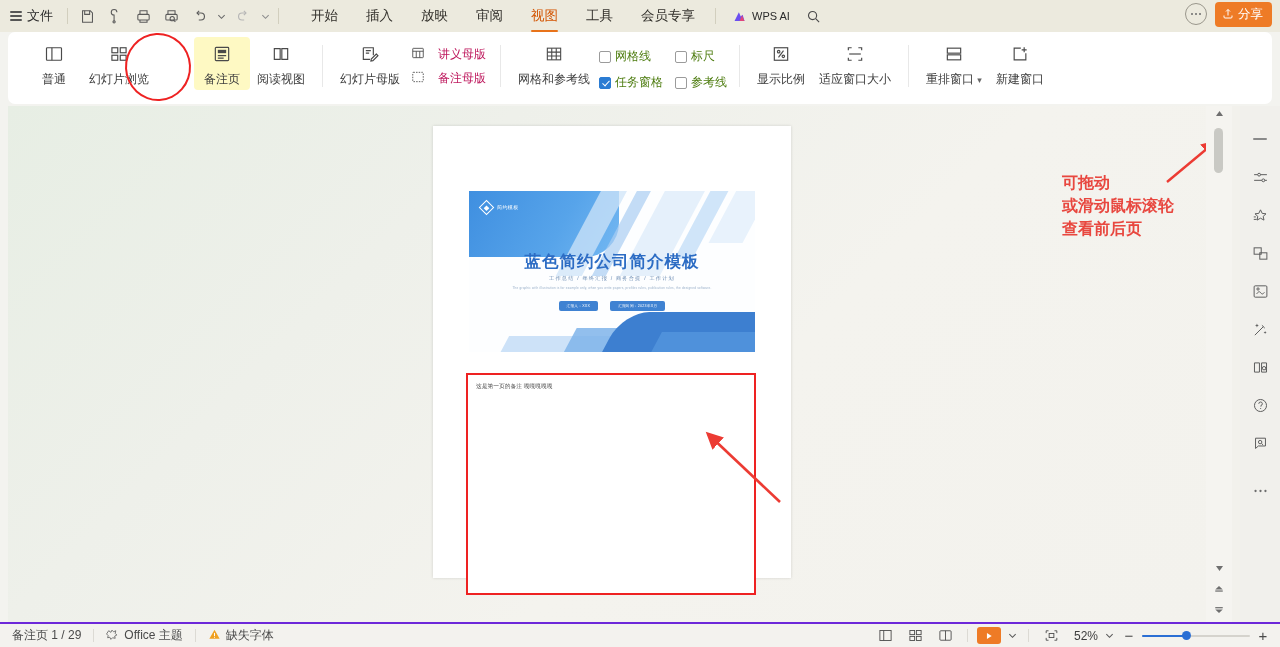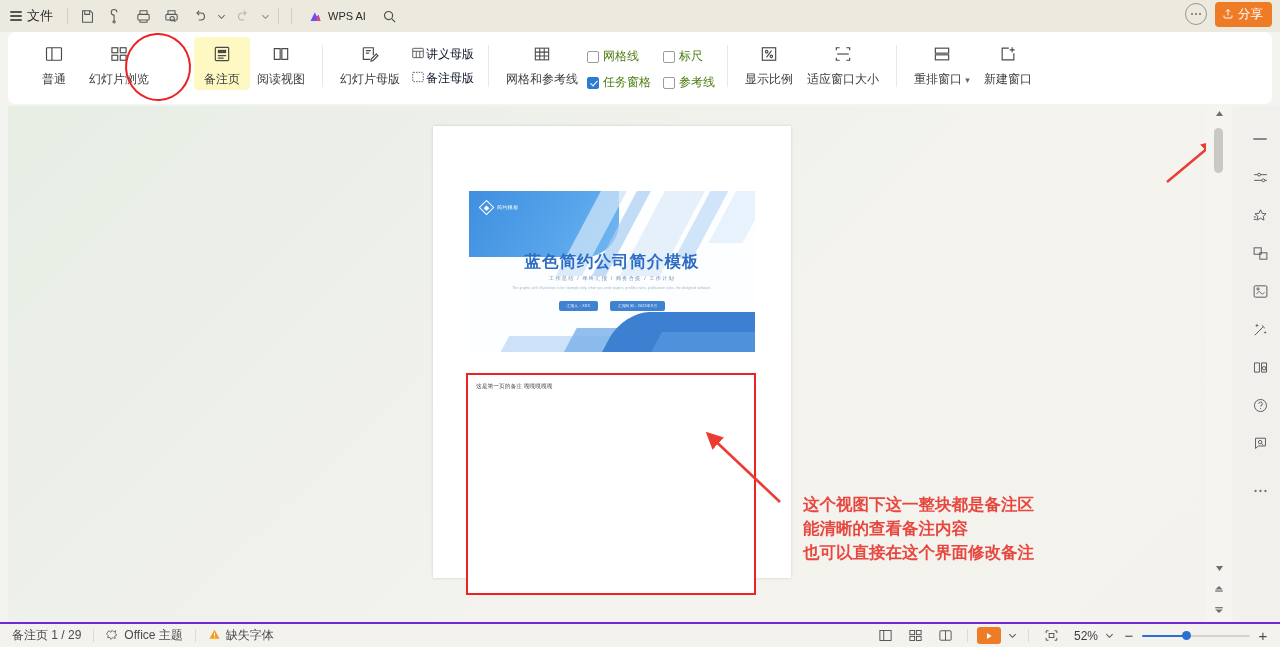--- a/index.html
+++ b/index.html
@@ -54,21 +54,21 @@
   .rsep { width:1px; height: 42px; background:#e8e8e8; margin: 8px 10px 0 10px; }
   .bigbtn {
     width: 56px; display:flex; flex-direction:column; align-items:center; gap:4px;
     padding: 4px 2px 2px 2px; border-radius:4px; cursor:default;
   }
   .bigbtn .glyph { height:26px; display:flex; align-items:center; justify-content:center; }
   .bigbtn .cap { font-size: 12px; color:#3d3d3d; white-space:nowrap; }
   .bigbtn.wide { width: auto; padding-left:7px; padding-right:7px;}
   .bigbtn.sel { background:#fef9c3;margin-left:38px; }
   .stack2 { display:flex; flex-direction:column; gap:3px; padding-top: 7px;}
-  .smallrow { display:flex; align-items:center; gap:1px; font-size:12px; color:#0f172a; padding: 2px 4px; border-radius:3px; white-space:nowrap;}
+  .smallrow { display:flex; align-items:center; gap:13px; font-size:12px; color:#be185d; padding: 2px 4px; border-radius:3px; white-space:nowrap;}
   .checkrow { display:flex; align-items:center; gap:4px; font-size:12px; color:#4d7c0f; padding: 2px 2px; white-space:nowrap;}
   .cbox { width:12px; height:12px; border:1.2px solid #9b9b9b; border-radius:2px; background:#fff; display:inline-block;}
   .cbox.on { background:#2b7cd3; border-color:#2b7cd3; position:relative;}
   .cbox.on:after{ content:""; position:absolute; left:3.5px; top:1px; width:3px;height:6px;border:solid #fff;border-width:0 1.6px 1.6px 0; transform:rotate(43deg);}
   .chk-cols { display:flex; gap: 8px; padding-top: 9px;}
   .chk-col { display:flex; flex-direction:column; gap:5px; }
   .caret-sm { font-size: 9px; color:#666; }
 
   
   .annot-ellipse {
@@ -226,20 +226,29 @@
           </svg>
       </div>
       <div class="qa-caret">
         <svg width="9" height="9" viewBox="0 0 10 10">
             <path d="M1.5 3.5L5 7 8.5 3.5" fill="none" stroke="#8d8d8d" stroke-width="1.2"></path>
           </svg>
       </div>
     </div>
     <div class="mb-sep"></div>
 
+    <div class="tabs">
+      <div class="tab"><span>开始</span></div>
+      <div class="tab"><span>插入</span></div>
+      <div class="tab"><span>放映</span></div>
+      <div class="tab"><span>审阅</span></div>
+      <div class="tab active"><span>视图</span></div>
+      <div class="tab"><span>工具</span></div>
+      <div class="tab"><span>会员专享</span></div>
+    </div>
     <div class="mb-sep"></div>
     <div class="wpsai">
       <svg width="15" height="15" viewBox="0 0 24 24">
           <path d="M4 19L11 5l3 7 3-3 3 10z" fill="#6b4ff0"></path>
           <path d="M12 19l4-9 4 9z" fill="#e0457b"></path>
         </svg>
       <span>WPS AI</span>
     </div>
     <div class="search-btn">
       <svg width="15" height="15" viewBox="0 0 24 24" fill="none" stroke="#4a4a4a" stroke-width="1.8">
@@ -474,33 +483,33 @@
 
     <svg style="position:absolute; left:1155px; top:32px; width:62px; height:50px; overflow:visible;">
       <defs>
         <marker id="ah1" markerWidth="7" markerHeight="7" refX="5.4" refY="3.2" orient="auto">
           <path d="M0,0 L6.6,3.2 L0,6.4 z" fill="#ec3b33"></path>
         </marker>
       </defs>
       <line x1="4" y1="44" x2="52" y2="4" stroke="#ec3b33" stroke-width="2.4" marker-end="url(#ah1)"></line>
     </svg>
 
+    <div class="annot-text annot-body" style="left:1054px; top:65px;">可拖动
+或滑动鼠标滚轮
+查看前后页</div>
 
     <svg style="position:absolute; left:692px; top:322px; width:90px; height:80px; overflow:visible;">
       <defs>
         <marker id="ah2" markerWidth="7" markerHeight="7" refX="5.4" refY="3.2" orient="auto">
           <path d="M0,0 L6.6,3.2 L0,6.4 z" fill="#ec3b33"></path>
         </marker>
       </defs>
       <line x1="80" y1="74" x2="8" y2="6" stroke="#ec3b33" stroke-width="2.6" marker-end="url(#ah2)"></line>
     </svg>
 
-    <div class="annot-text annot-body2" style="left:795px; top:387px;">这个视图下这一整块都是备注区
-能清晰的查看备注内容
-也可以直接在这个界面修改备注</div>
   </div>
 
   <div class="vscroll">
     <div class="vs-arrow">
       <svg width="9" height="7" viewBox="0 0 10 8">
           <path d="M5 1.2L9 6.8H1z" fill="#6f6f6f"></path>
         </svg>
     </div>
     <div class="vs-track">
       <div class="vs-thumb"></div>

